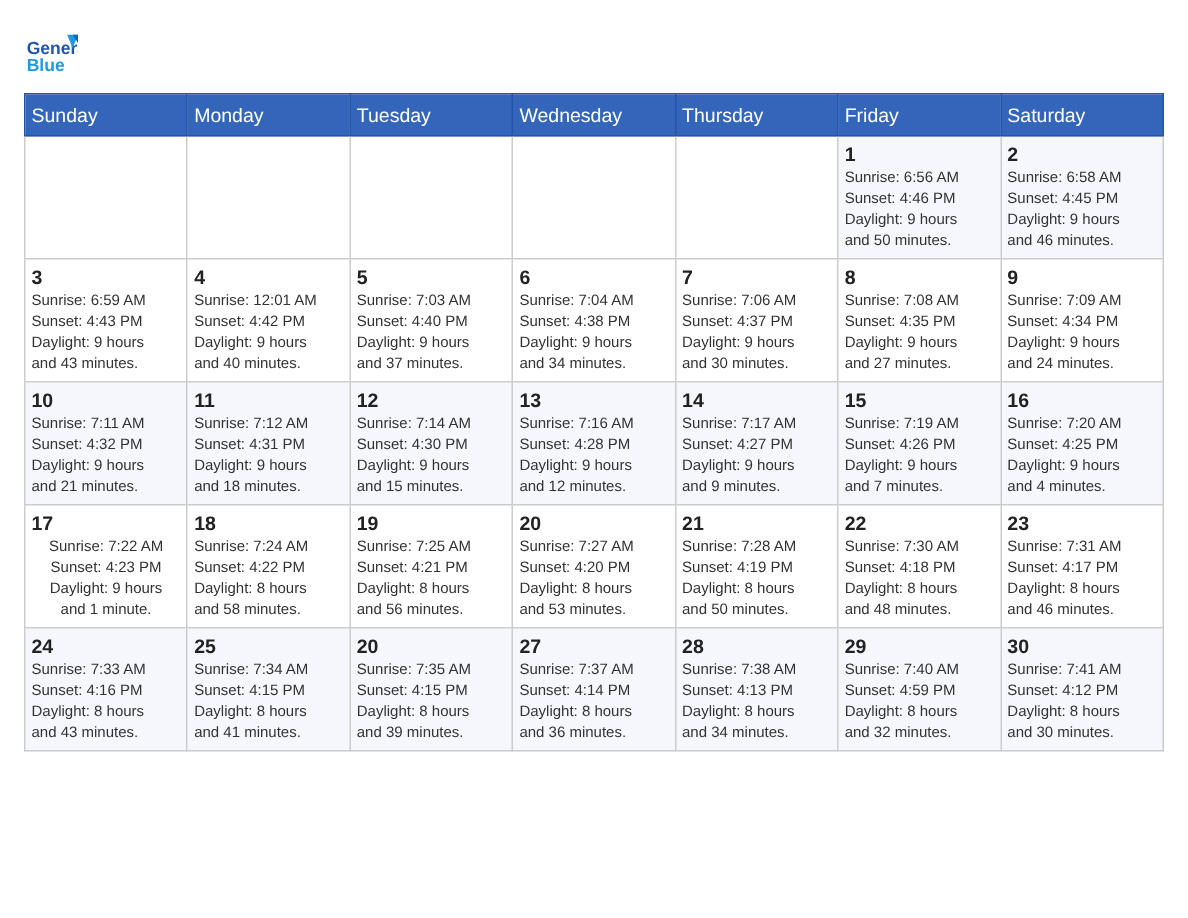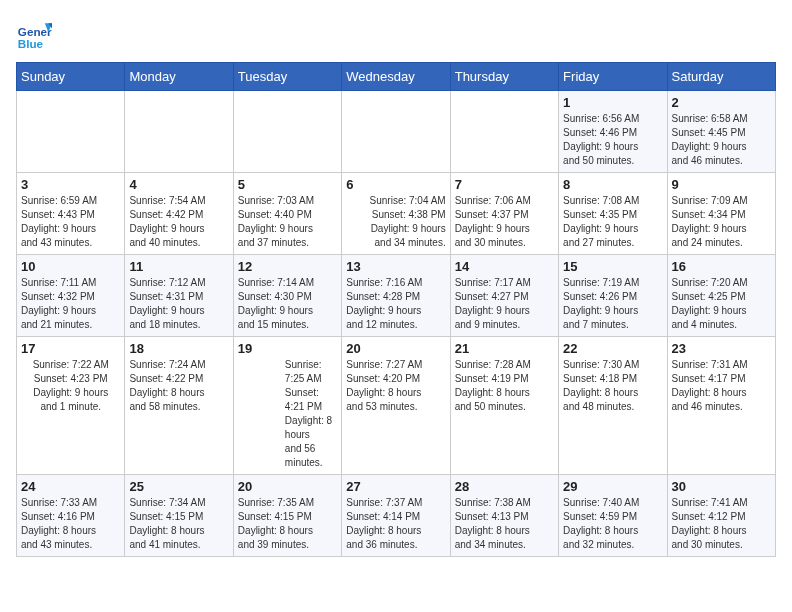--- a/index.html
+++ b/index.html
@@ -149,35 +149,35 @@
       <tr>
         <td>
           <span class="day-number">3</span>
           <div class="day-info" style="white-space: pre-line;">Sunrise: 6:59 AM
 Sunset: 4:43 PM
 Daylight: 9 hours
 and 43 minutes.</div>
         </td>
         <td>
           <span class="day-number">4</span>
-          <div class="day-info" style="white-space: pre-line;">Sunrise: 7:54 AM
+          <div class="day-info" style="white-space: pre-line;">Sunrise: 12:01 AM
 Sunset: 4:42 PM
 Daylight: 9 hours
 and 40 minutes.</div>
         </td>
         <td>
           <span class="day-number">5</span>
           <div class="day-info" style="white-space: pre-line;">Sunrise: 7:03 AM
 Sunset: 4:40 PM
 Daylight: 9 hours
 and 37 minutes.</div>
         </td>
         <td>
           <span class="day-number">6</span>
-          <div class="day-info" style="white-space: pre-line; text-align: right;">Sunrise: 7:04 AM
+          <div class="day-info" style="white-space: pre-line;">Sunrise: 7:04 AM
 Sunset: 4:38 PM
 Daylight: 9 hours
 and 34 minutes.</div>
         </td>
         <td>
           <span class="day-number">7</span>
           <div class="day-info" style="white-space: pre-line;">Sunrise: 7:06 AM
 Sunset: 4:37 PM
 Daylight: 9 hours
 and 30 minutes.</div>
@@ -258,21 +258,21 @@
         </td>
         <td>
           <span class="day-number">18</span>
           <div class="day-info" style="white-space: pre-line;">Sunrise: 7:24 AM
 Sunset: 4:22 PM
 Daylight: 8 hours
 and 58 minutes.</div>
         </td>
         <td>
           <span class="day-number">19</span>
-          <div class="day-info" style="white-space: pre-line; margin-left: 47px;">Sunrise: 7:25 AM
+          <div class="day-info" style="white-space: pre-line;">Sunrise: 7:25 AM
 Sunset: 4:21 PM
 Daylight: 8 hours
 and 56 minutes.</div>
         </td>
         <td>
           <span class="day-number">20</span>
           <div class="day-info" style="white-space: pre-line;">Sunrise: 7:27 AM
 Sunset: 4:20 PM
 Daylight: 8 hours
 and 53 minutes.</div>

